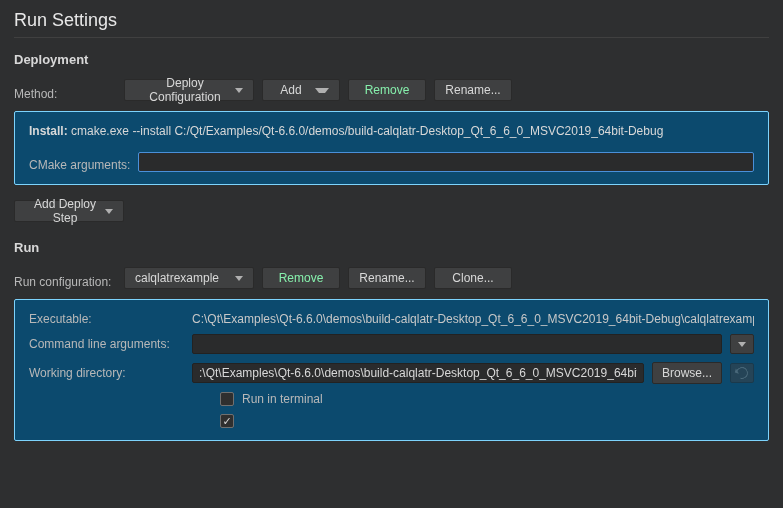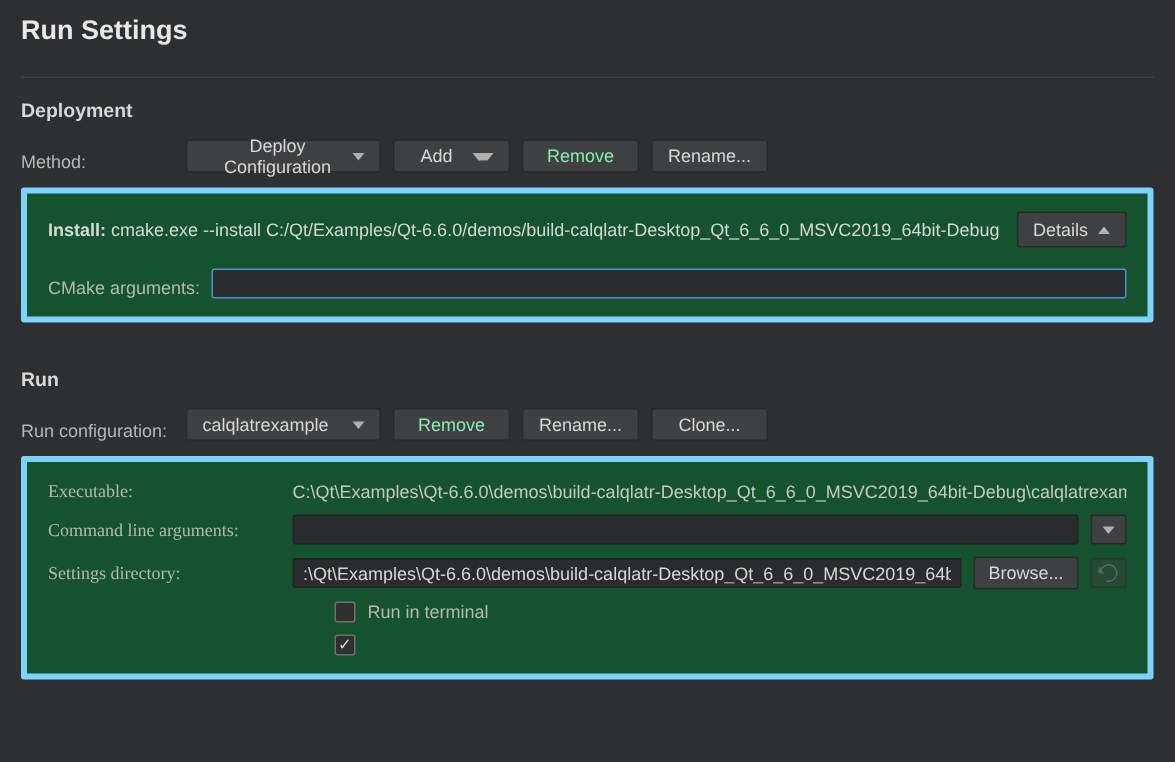--- a/index.html
+++ b/index.html
@@ -9,22 +9,22 @@
     font-family: "Segoe UI", Arial, sans-serif;
     font-size: 12px;
     width: 783px;
     height: 508px;
     overflow: hidden;
   }
   .container { padding: 10px 14px; }
   h1 {
     color: #e8e8e8;
     font-size: 18px;
-    font-weight: 700;
-    margin-bottom: 20px;
+    font-weight: 400;
+    margin-bottom: 6px;
   }
   .hr {
     height: 1px;
     background: #404040;
     margin-bottom: 14px;
   }
   h2 {
     color: #d8d8d8;
     font-size: 13px;
     font-weight: 600;
@@ -70,22 +70,22 @@
   }
   .chev.up {
     border-top: none;
     border-bottom: 5px solid #b0b0b0;
   }
   .chev.split {
     margin-left: 6px;
     padding-left: 6px;
   }
   .panel {
-    background: #14532d;
-    border: 4px solid #7dd3fc;
+    background: #0c4a6e;
+    border: 1px solid #7dd3fc;
     border-radius: 2px;
     padding: 12px 14px;
     margin-bottom: 12px;
   }
   .panel-head {
     display: flex;
     align-items: center;
     justify-content: space-between;
     margin-bottom: 14px;
   }
@@ -108,21 +108,21 @@
     border: 1px solid #4a90d9;
   }
   .section-gap { height: 18px; }
   .grid {
     display: grid;
     grid-template-columns: 155px 1fr auto auto;
     row-gap: 8px;
     column-gap: 8px;
     align-items: center;
   }
-  .grid .label { white-space: nowrap; font-family: Liberation Serif, serif; }
+  .grid .label { white-space: nowrap; }
   .value {
     color: #c8c8c8;
     font-size: 12px;
     white-space: nowrap;
     overflow: hidden;
   }
   .icon-btn {
     width: 24px;
     height: 20px;
     background: #3f4041;
@@ -199,31 +199,31 @@
       <span>Rename...</span>
     </button>
   </div>
 
   <div class="panel">
     <div class="panel-head">
       <div class="install-line">
         <b>Install:</b>
         <span>cmake.exe --install C:/Qt/Examples/Qt-6.6.0/demos/build-calqlatr-Desktop_Qt_6_6_0_MSVC2019_64bit-Debug</span>
       </div>
-      <button class="btn" style="height:24px">
-        <span>Details</span>
-        &nbsp;&nbsp;<span class="chev up"></span>
-      </button>
     </div>
     <div class="row" style="margin-bottom:0">
       <span class="label">CMake arguments:</span>
       <input class="input focus" value="" style="">
     </div>
   </div>
 
+  <button class="btn combo" style="width:110px">
+    <span>Add Deploy Step</span>
+    <span class="chev"></span>
+  </button>
 
   <div class="section-gap"></div>
 
   <h2>Run</h2>
 
   <div class="row">
     <span class="label" style="width:102px">Run configuration:</span>
     <button class="btn combo" style="width:130px">
       <span>calqlatrexample</span>
       <span class="chev"></span>
@@ -243,21 +243,21 @@
     <div class="grid">
       <span class="label">Executable:</span>
       <span class="value" style="grid-column:2/5">C:\Qt\Examples\Qt-6.6.0\demos\build-calqlatr-Desktop_Qt_6_6_0_MSVC2019_64bit-Debug\calqlatrexample.exe</span>
 
       <span class="label">Command line arguments:</span>
       <input class="input" style="grid-column: 2 / 4;" value="">
       <button class="icon-btn">
         <span class="chev"></span>
       </button>
 
-      <span class="label">Settings directory:</span>
+      <span class="label">Working directory:</span>
       <input class="input" value=":\Qt\Examples\Qt-6.6.0\demos\build-calqlatr-Desktop_Qt_6_6_0_MSVC2019_64bit-Debug" style="">
       <button class="btn" style="width:70px">
         <span>Browse...</span>
       </button>
       <button class="icon-btn disabled">
         <span class="reset-icon"></span>
       </button>
     </div>
 
     <div class="chk-row">

